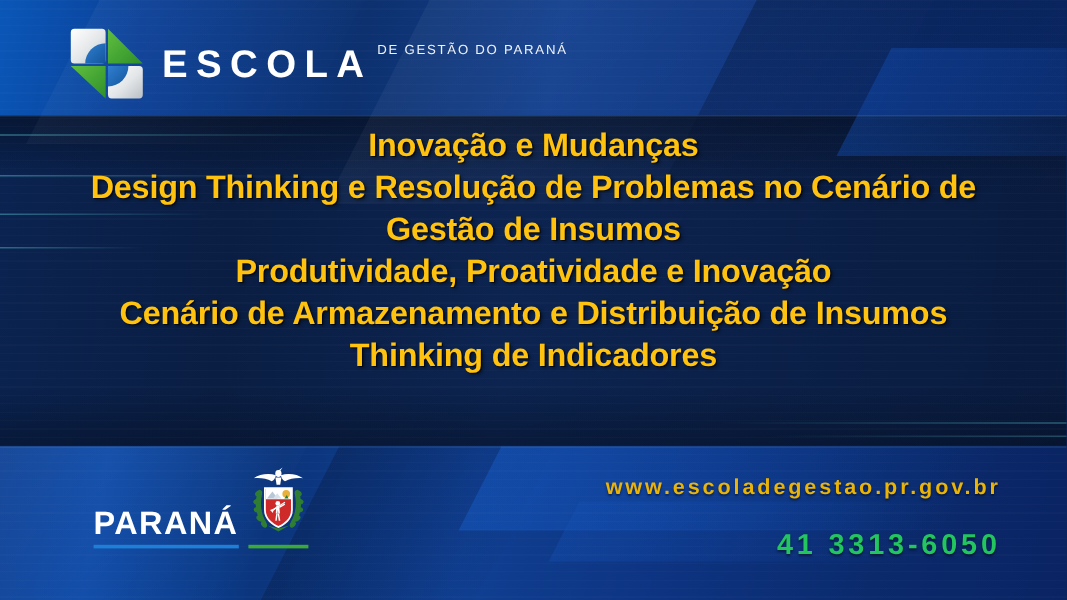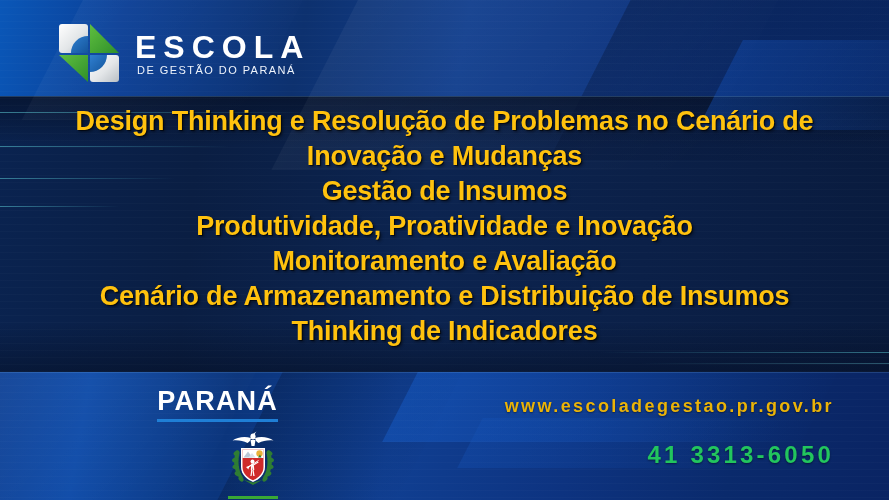--- a/index.html
+++ b/index.html
@@ -155,21 +155,21 @@
   
   .escola-logo {
     position: absolute;
     left: 57px;
     top: 22px;
     display: flex;
     align-items: center;
     gap: 14px;
   }
   .logo-mark { width: 64px; height: 62px; display: block; }
-  .escola-words { display: flex; flex-direction: column; gap: 2px; }
+  .escola-words { display: flex; flex-direction: row; gap: 2px; }
   .escola-title {
     color: #ffffff;
     font-size: 32px;
     font-weight: 700;
     letter-spacing: 7px;
     line-height: 1;
     font-family: "Liberation Sans", sans-serif;
   }
   .escola-sub {
     color: #eef3fb;
@@ -203,23 +203,22 @@
   
   .parana-logo {
     position: absolute;
     left: 78px;
     top: 388px;
     width: 200px;
   }
   .parana-row {
     display: flex;
     align-items: flex-end;
-    justify-content: space-between;
+    justify-content: flex-start;
     gap: 8px;
-    flex-direction: column;
   }
   .parana-left { display: flex; flex-direction: column; align-items: stretch; }
   .parana-word {
     color: #ffffff;
     font-size: 27px;
     font-weight: 700;
     letter-spacing: 1.2px;
     line-height: 1;
     font-family: "Liberation Sans", sans-serif;
   }
@@ -337,25 +336,24 @@
         <path d="M33 33 L50 33 A17 17 0 0 1 33 50 Z" fill="url(#gBlu)"></path>
       </svg>
     </span>
     <div class="escola-words">
       <div class="escola-title">ESCOLA</div>
       <div class="escola-sub">DE GESTÃO DO PARANÁ</div>
     </div>
   </div>
 
   <div class="title-block">
+    <div class="title-line">Inovação e Mudanças</div>
     <div class="title-line">Design Thinking e Resolução de Problemas no Cenário de</div>
-    <div class="title-line">Inovação e Mudanças</div>
     <div class="title-line">Gestão de Insumos</div>
     <div class="title-line">Produtividade, Proatividade e Inovação</div>
-    <div class="title-line">Monitoramento e Avaliação</div>
     <div class="title-line">Cenário de Armazenamento e Distribuição de Insumos</div>
     <div class="title-line">Thinking de Indicadores</div>
   </div>
 
   <div class="parana-logo">
     <div class="parana-row">
       <div class="parana-left">
         <div class="parana-word">PARANÁ</div>
         <div class="bar-blue"></div>
       </div>

